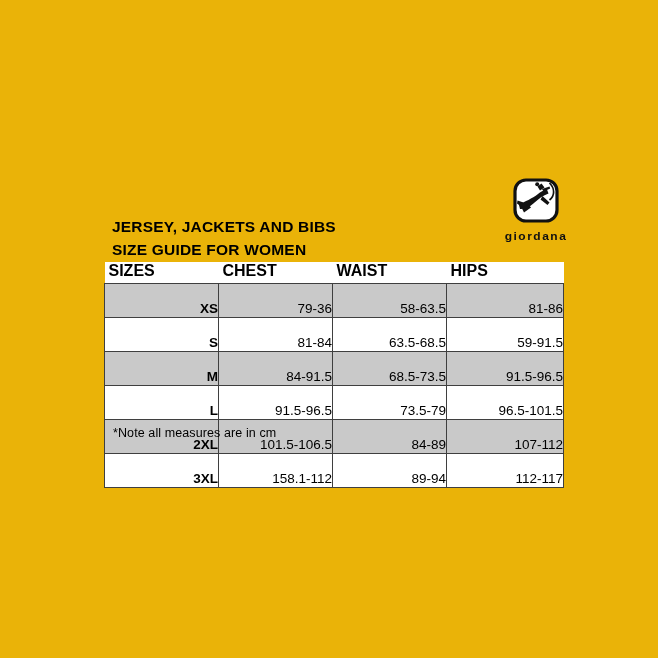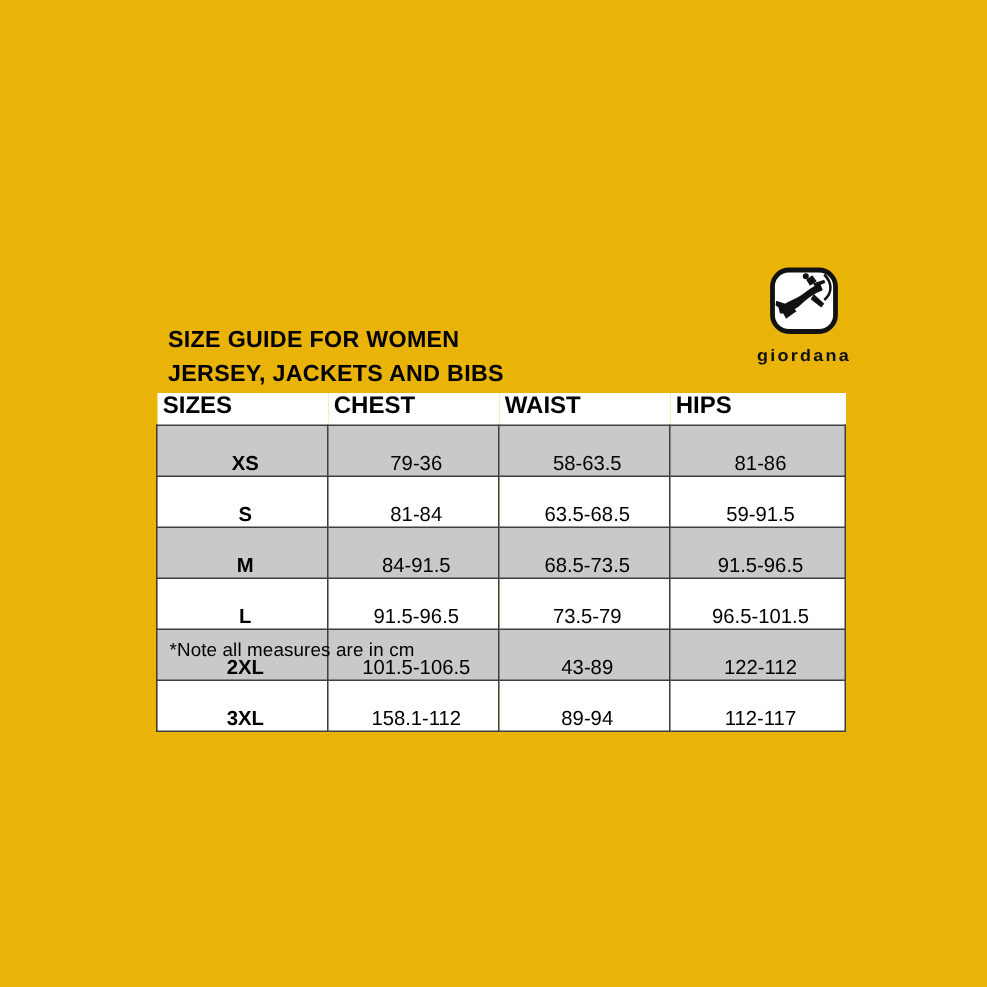--- a/index.html
+++ b/index.html
@@ -50,21 +50,21 @@
   col.c1 { width: 114px; } col.c2 { width: 114px; }
   col.c3 { width: 114px; } col.c4 { width: 117px; }
   thead th {
     font-size: 16px; font-weight: bold; text-align: left;
     padding: 0 0 3px 4px; height: 19px; border: none;
     background: #ffffff;
   }
   tbody th, tbody td {
     border: 1px solid var(--table-border);
     height: 34px; padding: 16px 0 0 4px;
-    text-align: center; vertical-align: middle;
+    text-align: right; vertical-align: middle;
     font-weight: normal; white-space: nowrap;
   }
   tbody th { font-weight: bold; }
   tbody tr:nth-child(odd) { background: var(--row-shade); }
   tbody tr:nth-child(even) { background: #ffffff; }
 
   
   .note {
     position: absolute; left: 113px; top: 426px;
     font-size: 12.5px; letter-spacing: 0.1px;
@@ -85,22 +85,22 @@
       <circle cx="24.2" cy="6.2" r="2" fill="#111111"></circle>
       <path fill="#111111" d="M29 11 L 36.5 8.5 L 37.2 10.5 L 30.5 13.5 Z"></path>
       <path fill="#111111" d="M29.5 18 L 36.5 24.5 L 34.5 27 L 27.5 21.5 Z"></path>
       <path fill="#111111" d="M9 30.5 L 15.5 26.5 L 18 29.5 L 11 34.5 Z"></path>
       <path fill="none" stroke="#111111" stroke-width="1.7" d="M36.5 5 C 42 10.5, 42 17.5, 36.5 22"></path>
     </svg>
     <div class="wordmark">giordana</div>
   </div>
 
   <div class="title-block">
+    <div class="title-line">JERSEY, JACKETS AND BIBS</div>
     <div class="title-line">SIZE GUIDE FOR WOMEN</div>
-    <div class="title-line">JERSEY, JACKETS AND BIBS</div>
   </div>
 
   <table class="size-table">
     <colgroup>
         <col class="c1">
         <col class="c2">
         <col class="c3">
         <col class="c4">
       </colgroup>
     <thead>
@@ -132,22 +132,22 @@
       </tr>
       <tr>
         <th>L</th>
         <td>91.5-96.5</td>
         <td>73.5-79</td>
         <td>96.5-101.5</td>
       </tr>
       <tr>
         <th>2XL</th>
         <td>101.5-106.5</td>
-        <td>43-89</td>
-        <td>122-112</td>
+        <td>84-89</td>
+        <td>107-112</td>
       </tr>
       <tr>
         <th>3XL</th>
         <td>158.1-112</td>
         <td>89-94</td>
         <td>112-117</td>
       </tr>
     </tbody>
   </table>
 

